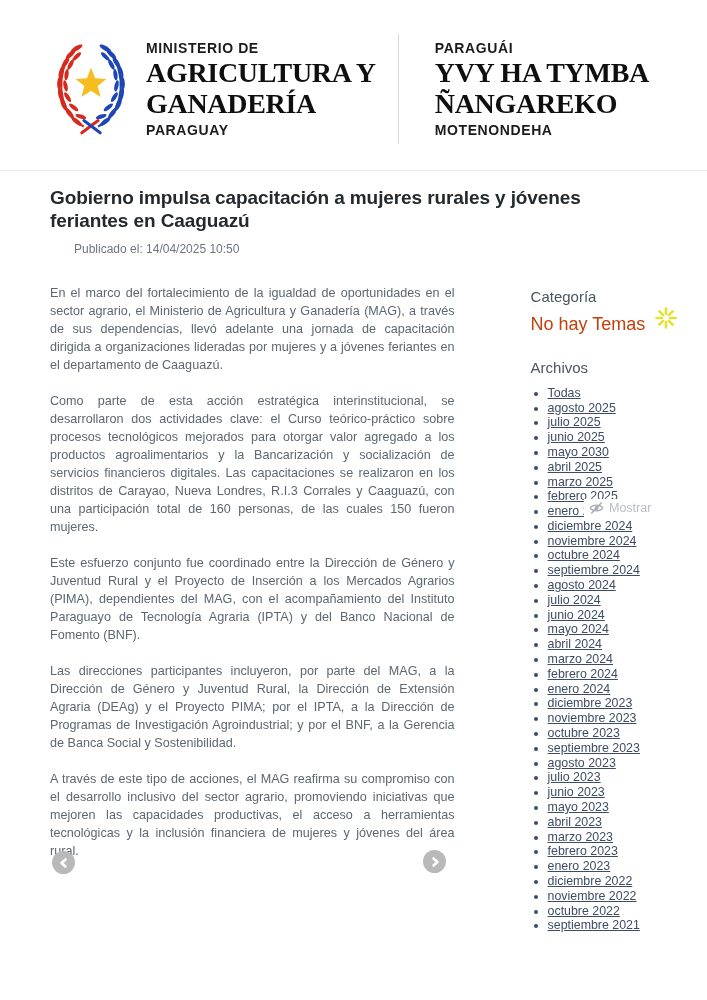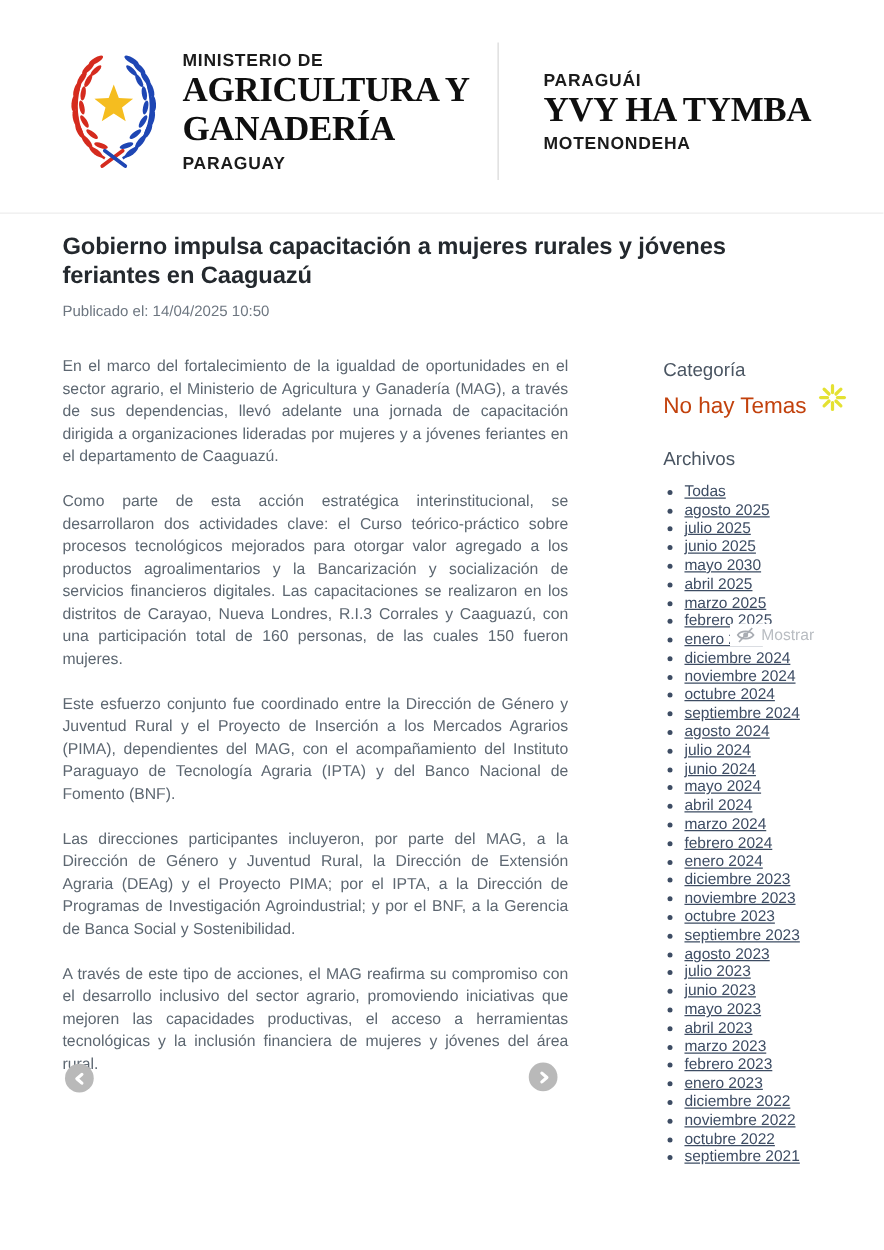--- a/index.html
+++ b/index.html
@@ -32,21 +32,21 @@
   .article-head { padding: 15px 42px 0 50px; }
   .page-title {
     font-size: 19px; font-weight: 700; color: #24292e;
     line-height: 1.23; max-width: 600px; letter-spacing: -.1px;
   }
   .meta-row { display: flex; justify-content: space-between; align-items: flex-start; margin-top: 7px; }
   .breadcrumb { font-size: 12px; color: #42506b; width: 432px; line-height: 1.45; }
   .breadcrumb a { color: #42506b; text-decoration: underline; cursor: pointer; }
   .bc-sep { margin: 0 3px; }
   .bc-current { margin-top: 1px; padding-left: 2px; }
-  .published { font-size: 12px; color: #6d7680; white-space: nowrap; margin-top: 2px; }
+  .published { font-size: 12px; color: #6d7680; white-space: nowrap; margin-top: 2px; margin-left: 24px; }
 
   
   .content-row { display: flex; padding: 28px 17px 0 50px; }
   .article-body {
     width: 406px; font-size: 12.6px; line-height: 18px;
     color: #5d6771; text-align: justify;
   }
   .article-body p { margin-bottom: 18px; }
 
   .sidebar { margin-left: 76px; width: 160px; padding-top: 4px; }
@@ -138,20 +138,21 @@
       <div class="brand-big">AGRICULTURA Y</div>
       <div class="brand-big">GANADERÍA</div>
       <div class="brand-small">PARAGUAY</div>
     </div>
 
     <div class="brand-divider"></div>
 
     <div class="brand-col">
       <div class="brand-small">PARAGUÁI</div>
       <div class="brand-big">YVY HA TYMBA</div>
+      <div class="brand-big">ÑANGAREKO</div>
       <div class="brand-small">MOTENONDEHA</div>
     </div>
   </header>
 
   <div class="header-rule"></div>
 
   <section class="article-head">
     <h1 class="page-title">Gobierno impulsa capacitación a mujeres rurales y jóvenes feriantes en Caaguazú</h1>
 
     <div class="meta-row">

